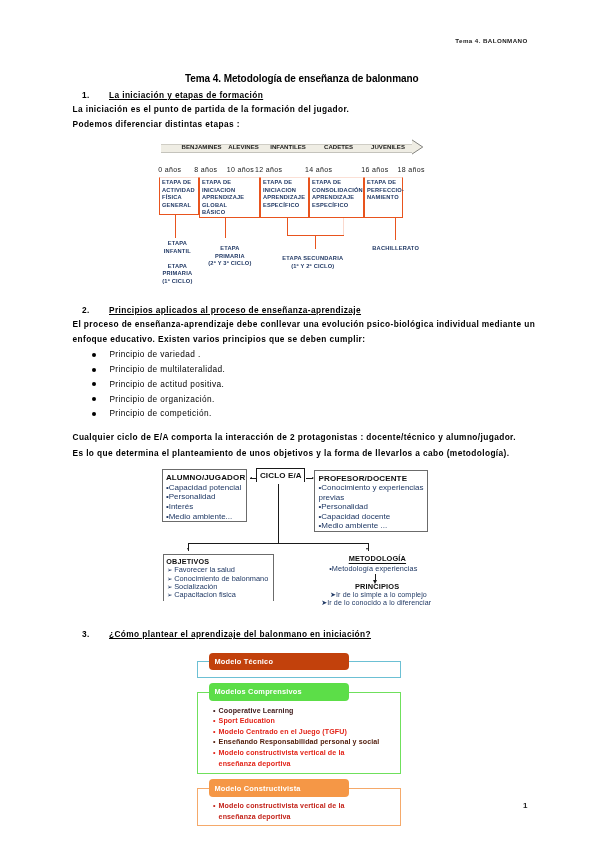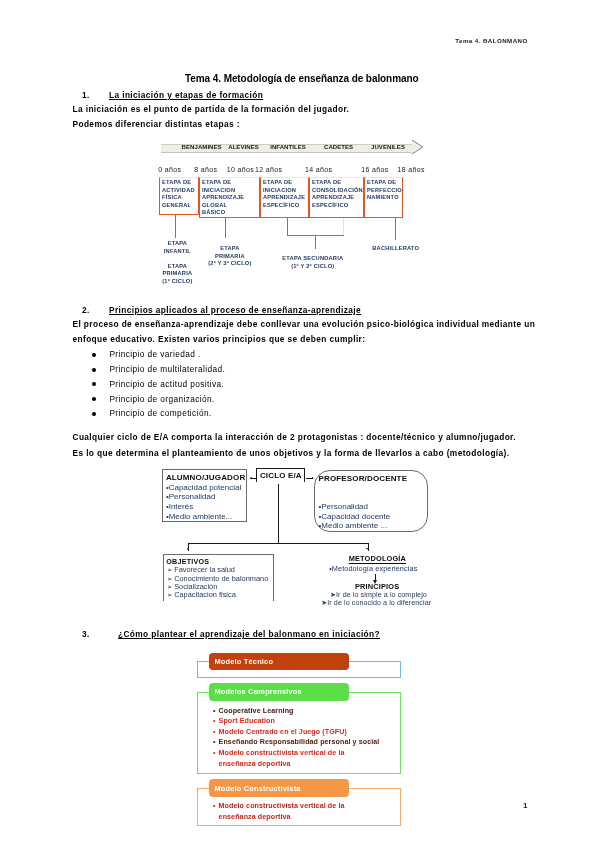--- a/index.html
+++ b/index.html
@@ -147,22 +147,23 @@
       <div class="b2" style="left: 2.3px; top: 8.2px; width: 84.4px; height: 53.1px;">
         <div class="h" style="position: absolute; left: 2.6px; top: 3.3px; white-space: nowrap;">ALUMNO/JUGADOR</div>
         <div class="li" style="position: absolute; left: 2.6px; top: 12.6px; white-space: nowrap; text-align: center;">•Capacidad potencial</div>
         <div class="li" style="position: absolute; left: 2.6px; top: 22.3px; white-space: nowrap;">•Personalidad</div>
         <div class="li" style="position: absolute; left: 2.6px; top: 32px; white-space: nowrap;">•Interés</div>
         <div class="li" style="position: absolute; left: 2.6px; top: 41.7px; white-space: nowrap;">•Medio ambiente...</div>
       </div>
       <div class="b2" style="left: 96.2px; top: 7px; width: 49.3px; height: 14px; border-top-color: rgb(26, 26, 26); border-right-color: rgb(26, 26, 26); border-bottom: none; border-left-color: rgb(26, 26, 26); border-top-width: 1.2px; border-right-width: 1.2px; border-left-width: 1.2px;">
         <div class="h" style="position: absolute; left: 0px; top: 2.4px; width: 100%; text-align: center; font-size: 8px; letter-spacing: 0.15px;">CICLO E/A</div>
       </div>
-      <div class="b2" style="left: 154.3px; top: 8.7px; width: 113.5px; height: 62.7px; border-radius: 16px;">
+      <div class="b2" style="left: 154.3px; top: 8.7px; width: 113.5px; height: 62.7px;">
         <div class="h" style="position: absolute; left: 3.2px; top: 3.3px; white-space: nowrap;">PROFESOR/DOCENTE</div>
+        <div class="li" style="position: absolute; left: 3.2px; top: 12.6px; width: 108px;">•Conocimiento y experiencias previas</div>
         <div class="li" style="position: absolute; left: 3.2px; top: 31.4px; width: 108px;">•Personalidad</div>
         <div class="li" style="position: absolute; left: 3.2px; top: 41.1px; width: 108px;">•Capacidad docente</div>
         <div class="li" style="position: absolute; left: 3.2px; top: 50.8px; width: 108px;">•Medio ambiente ...</div>
       </div>
       <div class="cn" style="left: 89.5px; top: 16.7px; width: 6.8px; height: 0.9px;"></div>
       <div style="position: absolute; left: 89.8px; top: 15.7px; width: 0px; height: 0px; border-top: 1.5px solid transparent; border-bottom: 1.5px solid transparent; border-right: 2.4px solid rgb(26, 26, 26);"></div>
       <div class="cn" style="left: 145.5px; top: 16.7px; width: 7.3px; height: 0.9px;"></div>
       <div style="position: absolute; left: 151.5px; top: 15.7px; width: 0px; height: 0px; border-top: 1.5px solid transparent; border-bottom: 1.5px solid transparent; border-left: 2.4px solid rgb(26, 26, 26);"></div>
       <div class="cn" style="left: 118.2px; top: 22.5px; width: 0.9px; height: 59.9px;"></div>
       <div class="cn" style="left: 28px; top: 82px; width: 180.7px; height: 0.9px;"></div>
@@ -180,21 +181,21 @@
       <div class="m2" style="position: absolute; left: 188.7px; top: 93.3px; font-size: 7.4px; font-weight: 700; letter-spacing: 0.15px; text-decoration: underline 0.8px; text-underline-offset: 1.6px; white-space: nowrap; color: rgb(13, 13, 13);">METODOLOGÍA</div>
       <div class="m2" style="position: absolute; left: 169.2px; top: 103.1px; font-size: 7.3px; letter-spacing: 0.1px; white-space: nowrap; color: rgb(31, 56, 100);">•Metodología experiencias</div>
       <div style="position: absolute; left: 215.05px; top: 113px; width: 0.9px; height: 6px; background: rgb(26, 26, 26);"></div>
       <div style="position: absolute; left: 213.3px; top: 118.6px; width: 0px; height: 0px; border-left: 2.6px solid transparent; border-right: 2.6px solid transparent; border-top: 4px solid rgb(26, 26, 26);"></div>
       <div class="m2" style="position: absolute; left: 195px; top: 121.1px; font-size: 7.4px; font-weight: 700; letter-spacing: 0.15px; white-space: nowrap; color: rgb(13, 13, 13);">PRINCIPIOS</div>
       <div class="m2" style="position: absolute; left: 170px; top: 129.4px; font-size: 7.1px; letter-spacing: 0.1px; white-space: nowrap; color: rgb(31, 56, 100);">➤Ir de lo simple a lo complejo</div>
       <div class="m2" style="position: absolute; left: 161.2px; top: 136.8px; font-size: 7.1px; letter-spacing: 0.1px; white-space: nowrap; color: rgb(31, 56, 100);">➤Ir de lo conocido a lo diferenciar</div>
     </div>
 
   <div class="abs sec-num" style="left:82px;top:629.2px;">3.</div>
-  <div class="abs sec-head" style="left:109px;top:629.2px;margin-left:9px;">¿Cómo plantear el aprendizaje del balonmano en iniciación?</div>
+  <div class="abs sec-head" style="left:109px;top:629.2px;">¿Cómo plantear el aprendizaje del balonmano en iniciación?</div>
 
   <div class="abs" id="d3">
       <div class="m-box" style="left: 14.3px; top: 13px; width: 203.7px; height: 17px; border: 1.1px solid rgb(108, 192, 212);"></div>
       <div class="m-tab" style="left: 26.2px; top: 4.8px; width: 139.8px; height: 17.4px; background: #c2410c;">
         <span>Modelo Técnico</span>
       </div>
       <div class="m-box" style="left: 14.3px; top: 43.7px; width: 203.7px; height: 82.8px; border: 1.1px solid rgb(111, 224, 92);"></div>
       <div class="m-tab" style="left: 26.2px; top: 34.8px; width: 139.8px; height: 18px; background: rgb(92, 222, 72);">
         <span>Modelos Comprensivos</span>
       </div>

